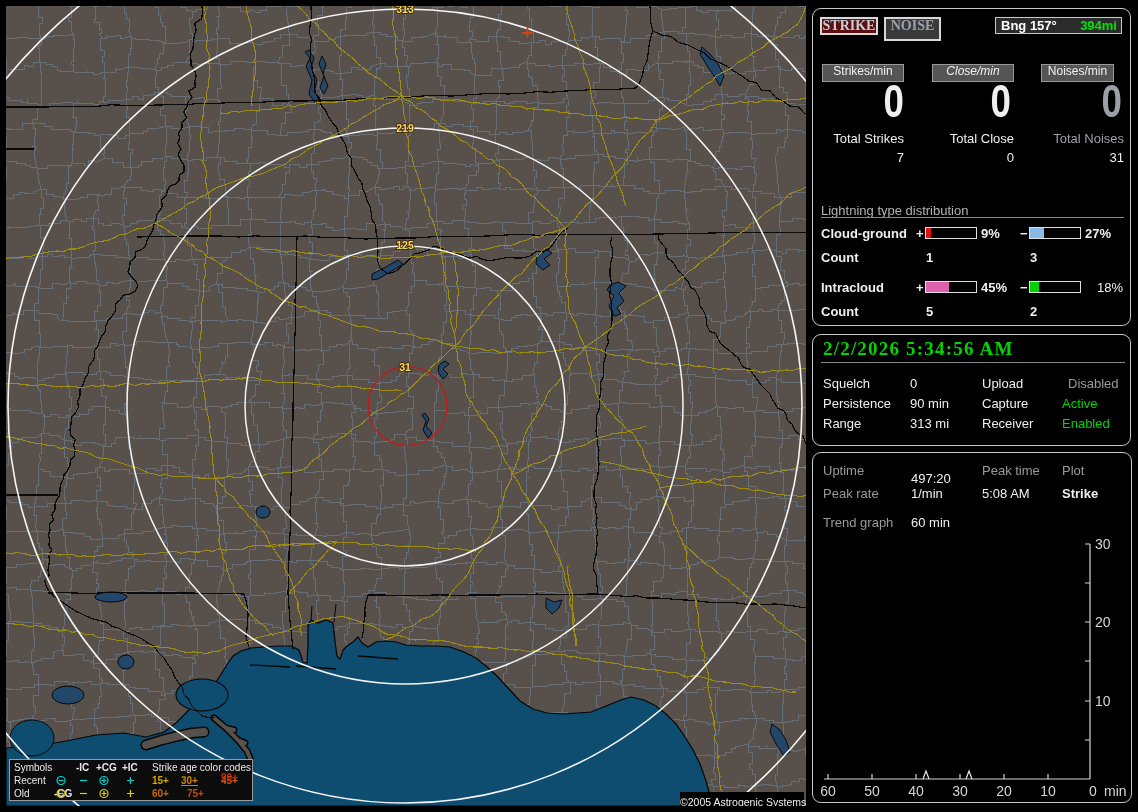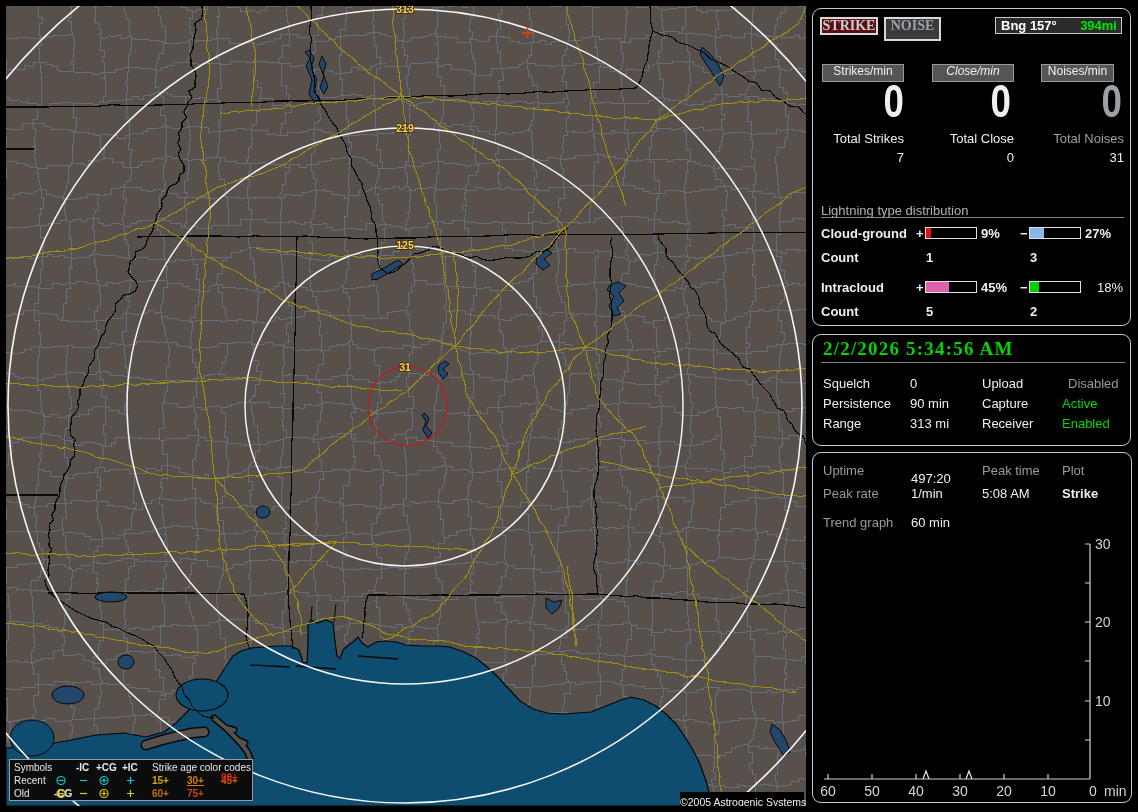--- a/index.html
+++ b/index.html
@@ -130,21 +130,21 @@
       <g stroke="#00d2d2" fill="none" stroke-width="1.2">
         <circle cx="7" cy="5.5" r="4"></circle>
           <path d="M4.5,5.5 L9.5,5.5"></path>
         <path d="M26,5.5 L33,5.5"></path>
         <circle cx="50" cy="5.5" r="4"></circle>
           <path d="M47.5,5.5 L52.5,5.5 M50,3 L50,8"></path>
         <path d="M73,5.5 L80,5.5 M76.5,2 L76.5,9"></path>
       </g>
     </svg>
     <div class="abs" style="left:142px;top:15px;color:#d2a800;font-weight:bold;">15+</div>
-    <div class="abs" style="left:177px;top:15px;color:#cc8400;font-weight:bold;text-decoration:underline;">30+</div>
+    <div class="abs" style="left:171px;top:15px;color:#cc8400;font-weight:bold;text-decoration:underline;">30+</div>
     <div class="abs" style="left:211px;top:15px;color:#cc6000;font-weight:bold;">45+</div>
 
     <div class="abs legtxt" style="left:4px;top:28px;">Old</div>
     <svg class="abs" style="left:44px;top:28px;" width="90" height="11" viewBox="0 0 90 11">
       <g stroke="#e0d200" fill="none" stroke-width="1.2">
         <circle cx="7" cy="5.5" r="4"></circle>
           <path d="M4.5,5.5 L9.5,5.5"></path>
         <path d="M26,5.5 L33,5.5"></path>
         <circle cx="50" cy="5.5" r="4"></circle>
           <path d="M47.5,5.5 L52.5,5.5 M50,3 L50,8"></path>

